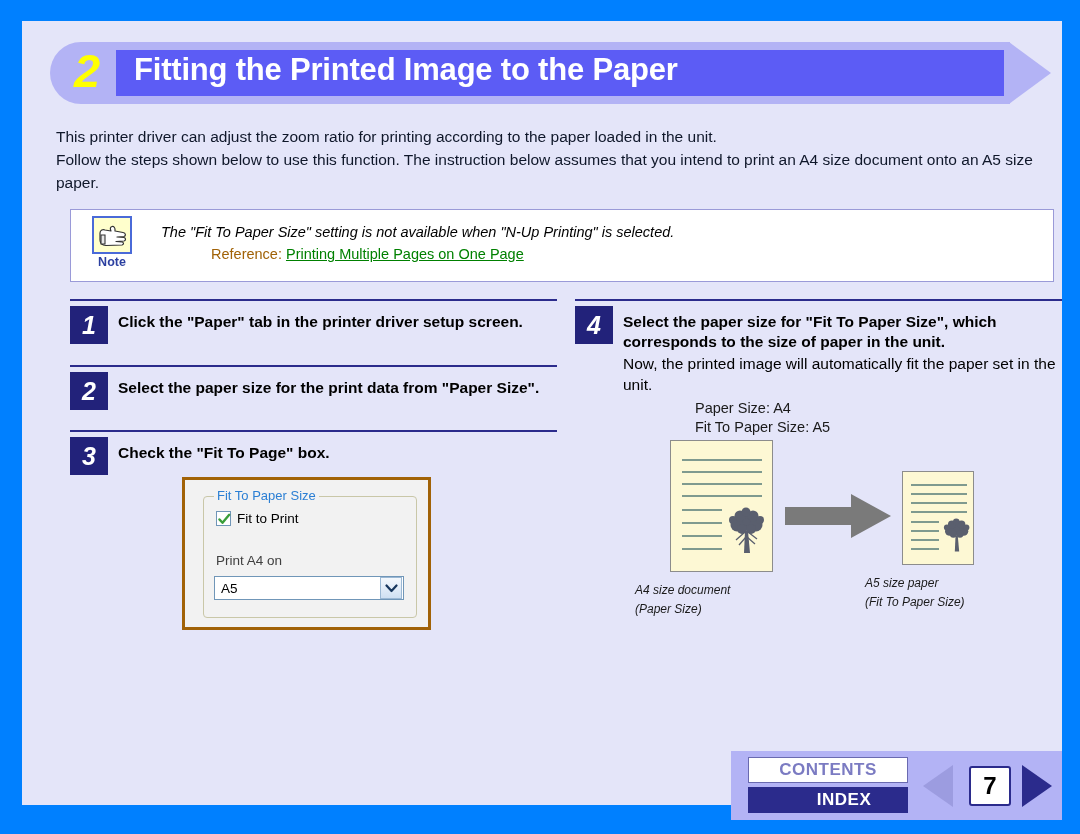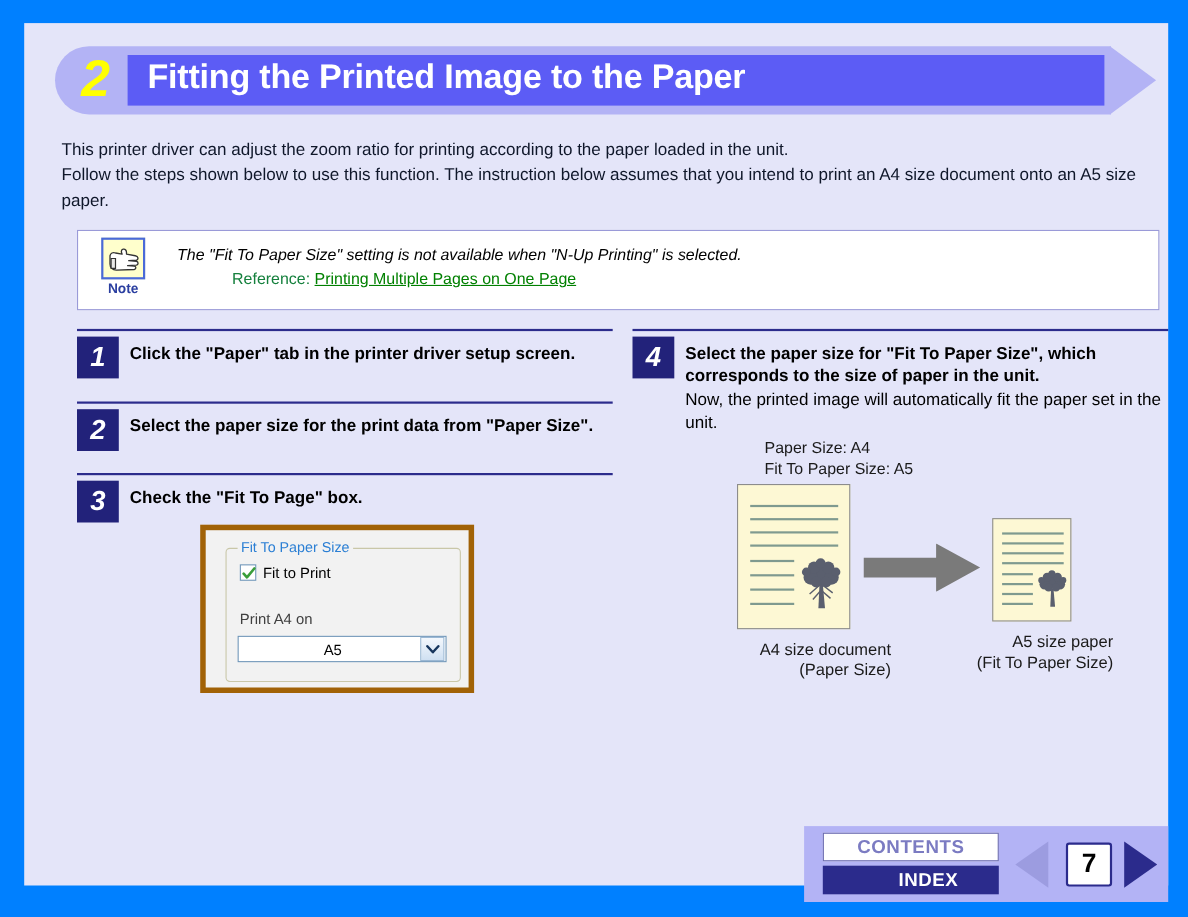--- a/index.html
+++ b/index.html
@@ -120,21 +120,21 @@
     font-style: italic;
     color: #000;
     line-height: 20px;
   }
   .note-ref {
     position: absolute;
     left: 140px; top: 34px;
     font-size: 14.5px;
     line-height: 20px;
   }
-  .note-ref .ref-label { color: #15803d; font-style: normal; text-align: center; }
+  .note-ref .ref-label { color: #a16207; font-style: normal; text-align: center; }
   .note-ref .ref-link {
     color: #008000;
     text-decoration: underline;
     cursor: pointer;
   }
 
   
   .col-left  { position: absolute; left: 48px;  top: 278px; width: 487px; }
   .col-right { position: absolute; left: 553px; top: 278px; width: 487px; }
 
@@ -171,22 +171,21 @@
     line-height: 21px;
     padding-top: 2px;
   }
 
   
   .dialog {
     position: absolute;
     left: 160px; top: 456px;
     width: 249px; height: 153px;
     background: #f2f2f2;
-    border: 5px solid #a16207;
-    text-align: center;
+    border: 3px solid #a16207;
   }
   .groupbox {
     position: absolute;
     left: 18px; top: 16px;
     width: 214px; height: 122px;
     border: 1px solid #c9c7a8;
     border-radius: 4px;
   }
   .groupbox-legend {
     position: absolute;
@@ -255,23 +254,24 @@
     height: 2px;
     background: #7f9a8f;
   }
   .arrow-big {
     position: absolute;
     left: 210px; top: 95px;
     width: 106px; height: 44px;
   }
   .cap {
     position: absolute;
-    font-size: 15px; color: #1a1a1a;
-    text-align: right; line-height: 19px;
+    font-size: 12px; color: #1a1a1a;
+    text-align: left; line-height: 19px;
     white-space: nowrap;
+    font-style: italic;
   }
   .cap-a4 { left: 60px; top: 182px; width: 175px; }
   .cap-a5 { left: 290px; top: 175px; width: 147px; }
 
   
   .nav {
     position: absolute;
     left: 709px; top: 730px;
     width: 331px; height: 69px;
     background: #b3b3f5;

